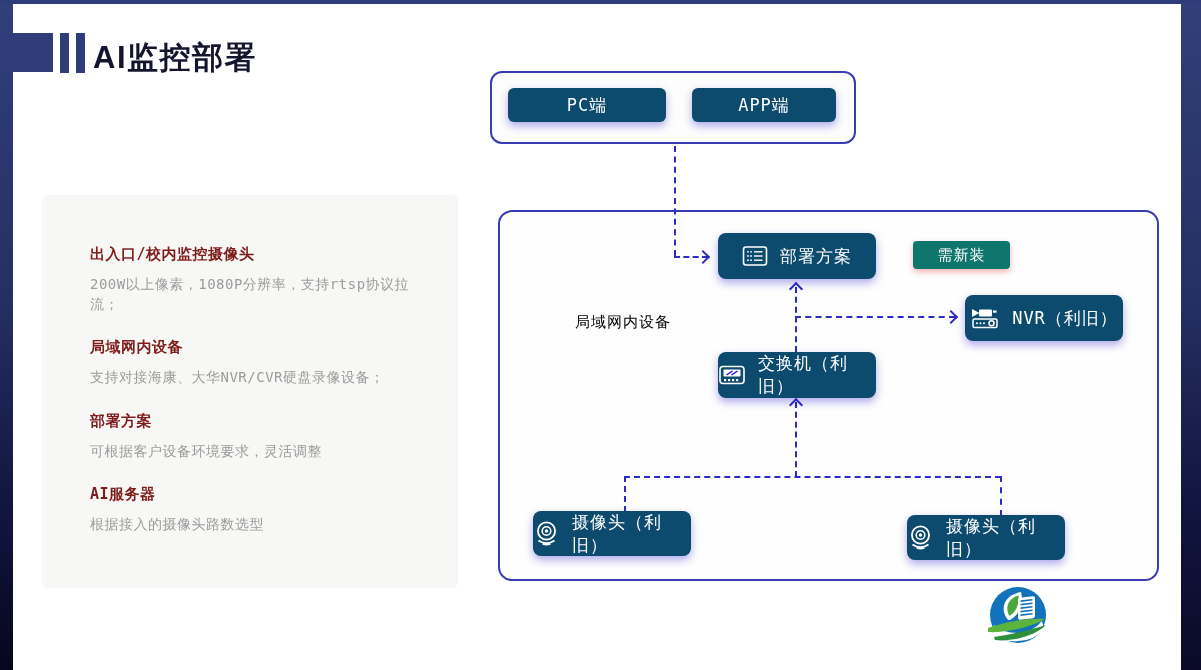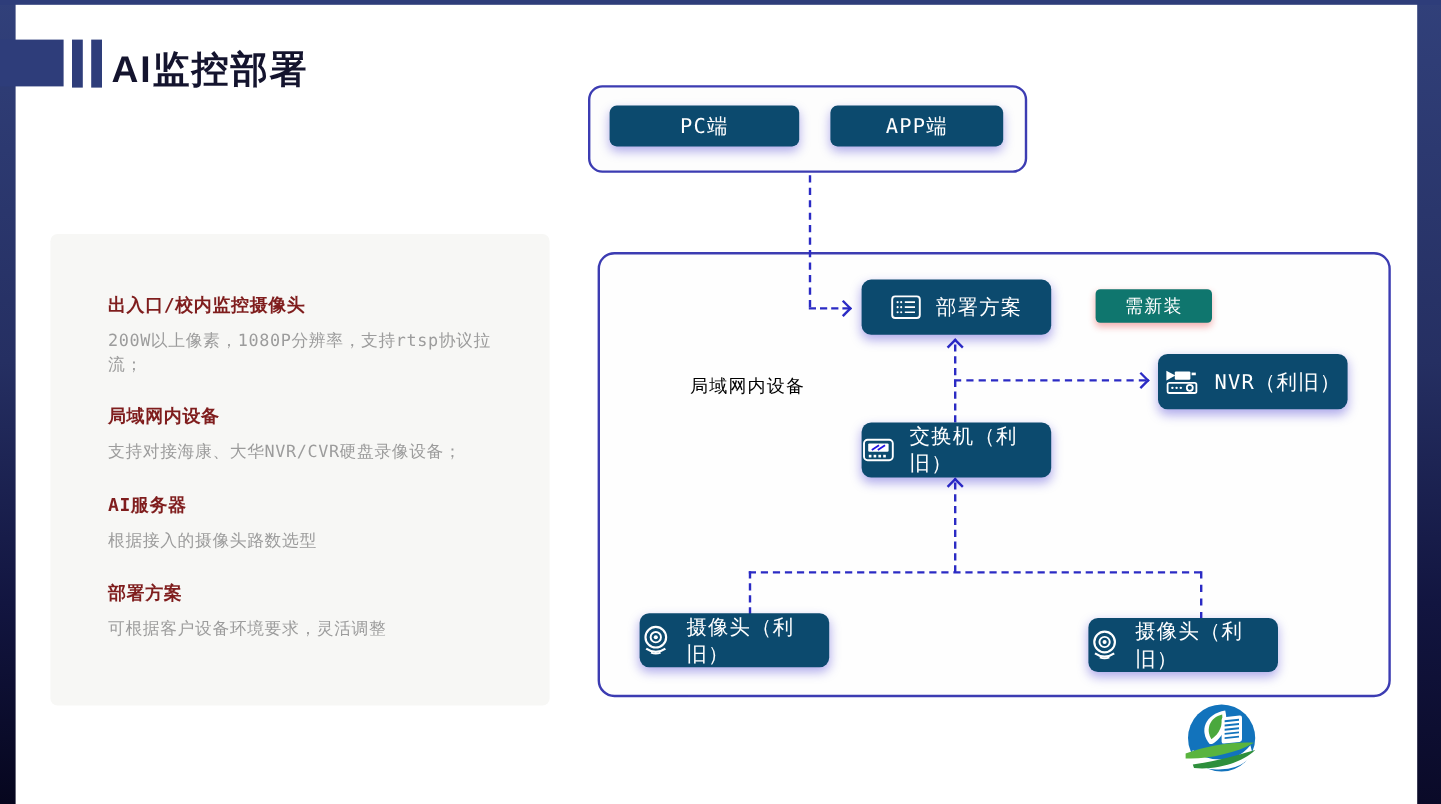--- a/index.html
+++ b/index.html
@@ -110,26 +110,26 @@
 <div class="info-panel">
   <div class="info-item">
     <div class="info-title">出入口/校内监控摄像头</div>
     <div class="info-desc">200W以上像素，1080P分辨率，支持rtsp协议拉流；</div>
   </div>
   <div class="info-item">
     <div class="info-title">局域网内设备</div>
     <div class="info-desc">支持对接海康、大华NVR/CVR硬盘录像设备；</div>
   </div>
   <div class="info-item">
+    <div class="info-title">部署方案</div>
+    <div class="info-desc">可根据客户设备环境要求，灵活调整</div>
+  </div>
+  <div class="info-item">
     <div class="info-title">AI服务器</div>
     <div class="info-desc">根据接入的摄像头路数选型</div>
-  </div>
-  <div class="info-item">
-    <div class="info-title">部署方案</div>
-    <div class="info-desc">可根据客户设备环境要求，灵活调整</div>
   </div>
 </div>
 
 <div class="client-box"></div>
 <div class="client-btn btn-pc">PC端</div>
 <div class="client-btn btn-app">APP端</div>
 
 <div class="lan-box"></div>
 <div class="lan-label">局域网内设备</div>
 

